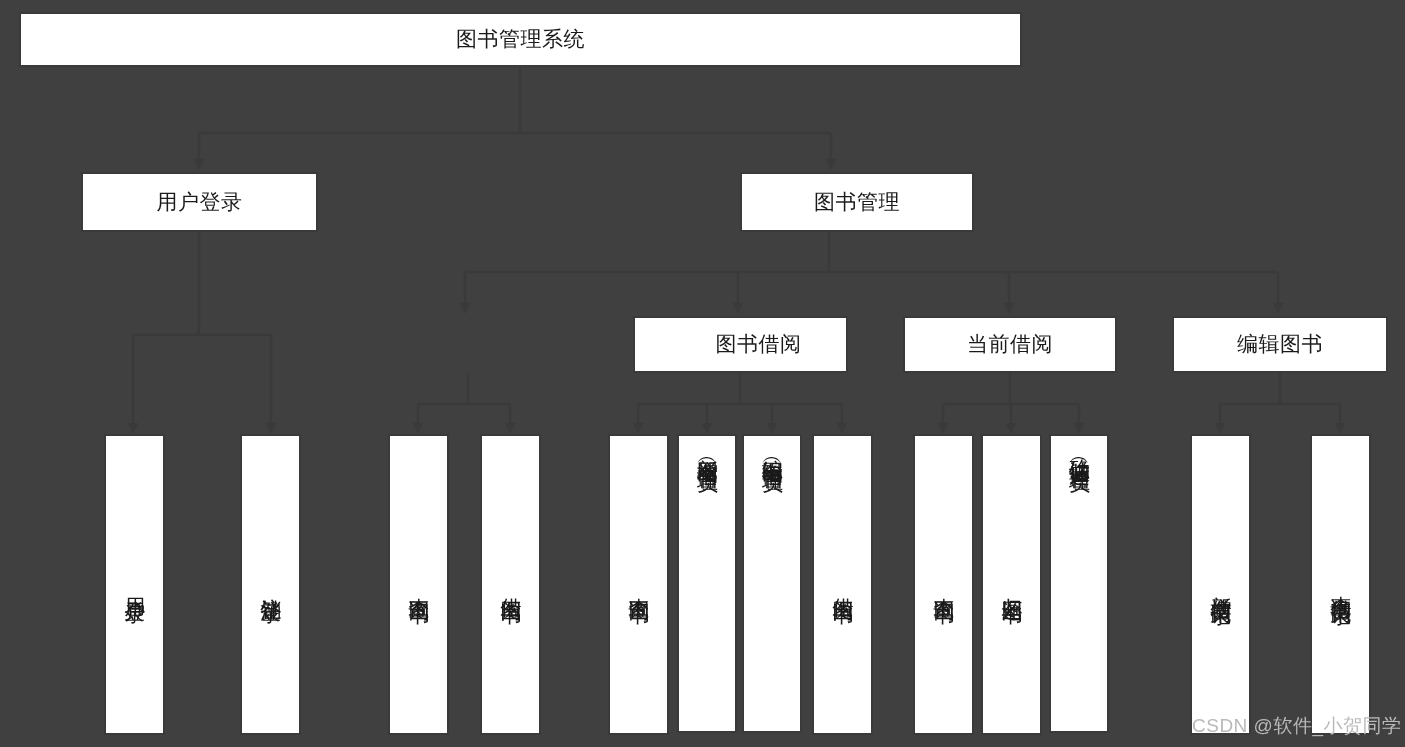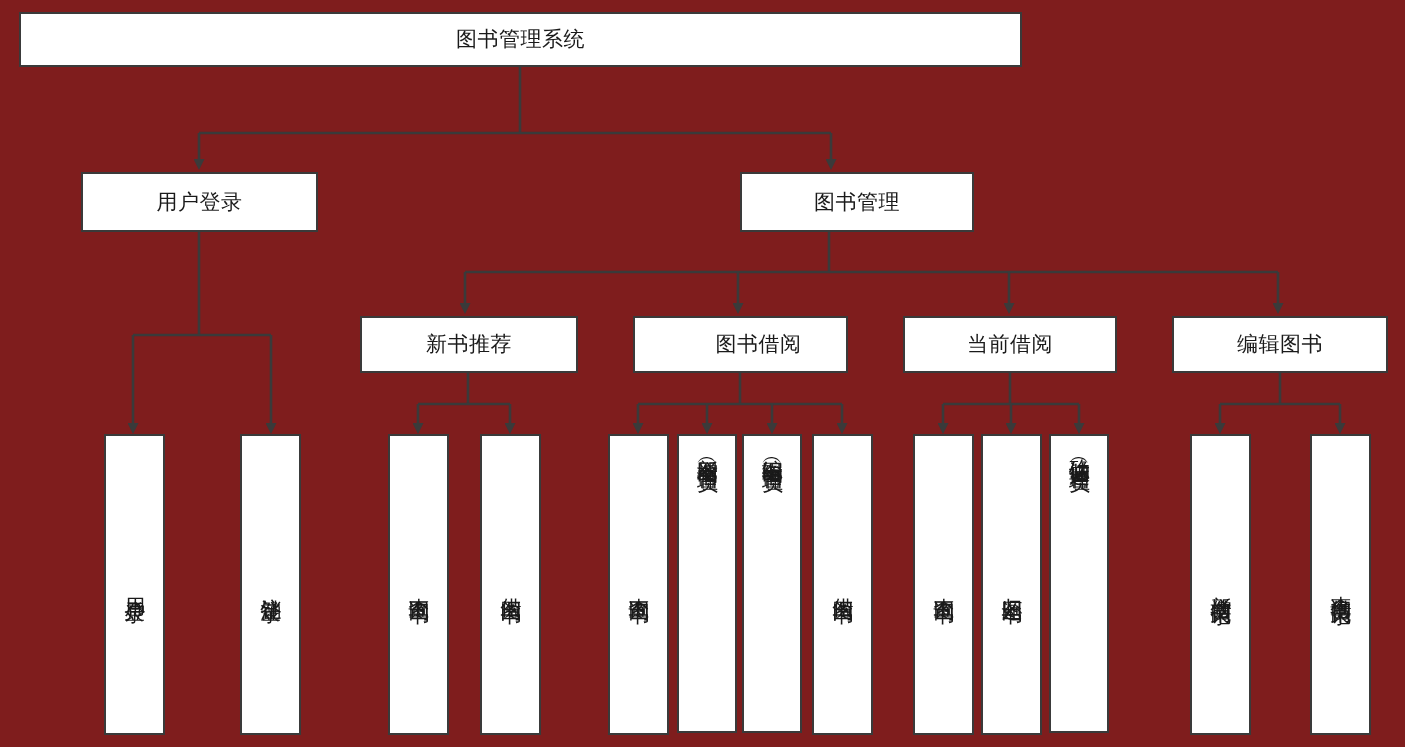--- a/index.html
+++ b/index.html
@@ -7,21 +7,21 @@
     padding: 0;
     background: #ffffff;
   }
   body {
     font-family: "Liberation Sans", "DejaVu Sans", sans-serif;
   }
   #canvas {
     position: relative;
     width: 1405px;
     height: 747px;
-    background: #7f1d1d;
+    background: #404040;
     overflow: hidden;
   }
   svg.wires {
     position: absolute;
     left: 0;
     top: 0;
     width: 1405px;
     height: 747px;
     pointer-events: none;
   }
@@ -123,23 +123,20 @@
     <span>图书管理系统</span>
   </div>
 
   <div class="node h" style="left:81px; top:172px; width:237px; height:60px;">
     <span>用户登录</span>
   </div>
   <div class="node h" style="left:712px; top:172px; width:234px; height:60px;margin-left:28px;">
     <span>图书管理</span>
   </div>
 
-  <div class="node h" style="left:360px; top:316px; width:218px; height:57px;">
-    <span>新书推荐</span>
-  </div>
   <div class="node h" style="left:633px; top:316px; width:215px; height:57px;padding-left:36px;">
     <span>图书借阅</span>
   </div>
   <div class="node h" style="left:903px; top:316px; width:214px; height:57px;">
     <span>当前借阅</span>
   </div>
   <div class="node h" style="left:1172px; top:316px; width:216px; height:57px;">
     <span>编辑图书</span>
   </div>
 
@@ -180,14 +177,15 @@
     <span class="vtext">确认归还（管理员）</span>
   </div>
 
   <div class="node v" style="left:1190px; top:434px; width:61px; height:301px;">
     <span class="vtext">新增借阅记录</span>
   </div>
   <div class="node v" style="left:1310px; top:434px; width:61px; height:301px;">
     <span class="vtext">查询借阅记录</span>
   </div>
 
+  <div class="watermark">CSDN @软件_小贺同学</div>
 
 </div>
 
 </body></html>

